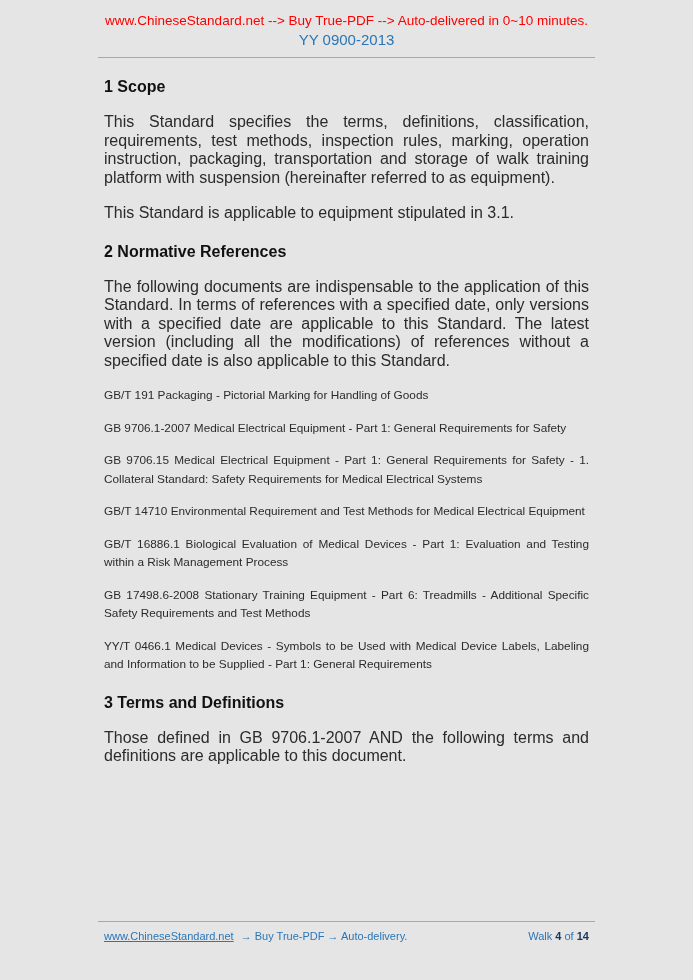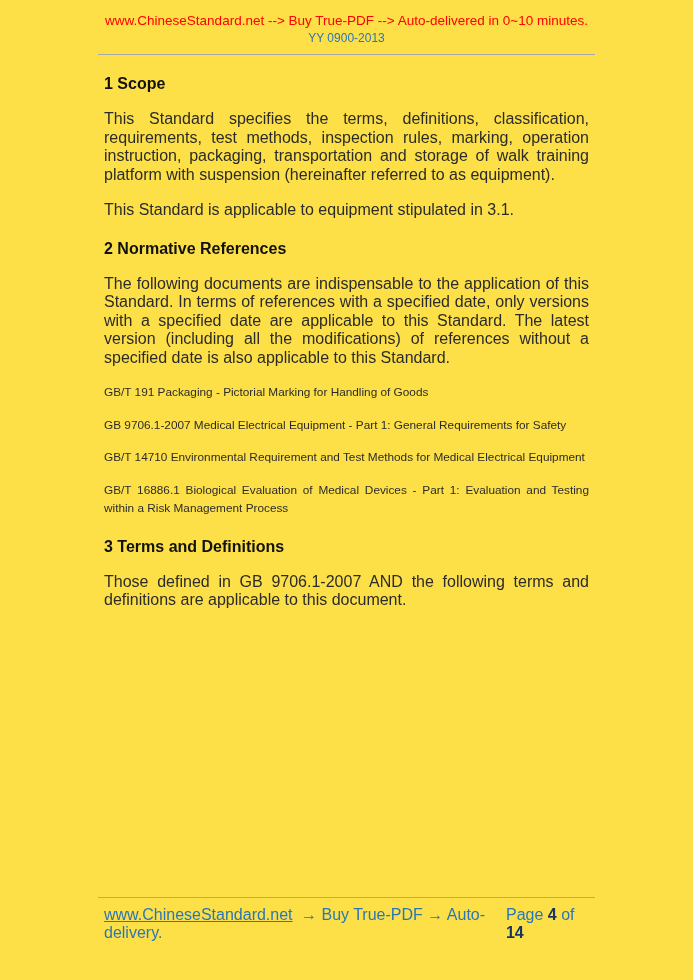--- a/index.html
+++ b/index.html
@@ -4,36 +4,36 @@
 <style>
   html, body {
     margin: 0;
     padding: 0;
     background: #ffffff;
   }
   .page {
     position: relative;
     width: 693px;
     height: 980px;
-    background: #fde047;
+    background: #e5e5e5;
     font-family: "Liberation Sans", sans-serif;
     color: #2b2b2b;
     overflow: hidden;
     box-sizing: border-box;
   }
   .banner {
     padding-top: 13px;
     text-align: center;
     font-size: 13.5px;
     color: #fe0000;
   }
   .doc-number {
     margin-top: 3px;
     text-align: center;
-    font-size: 12px;
+    font-size: 15px;
     color: #2a76b6;
   }
   .rule {
     margin: 9px 98px 0 98px;
     border-top: 1px solid #a8a8a8;
     height: 0;
   }
   .doc-title {
     margin-top: 30px;
     text-align: center;
@@ -73,21 +73,22 @@
   .footer-rule {
     margin: 0 98px;
     border-top: 1px solid #a8a8a8;
     height: 0;
   }
   .footer-row {
     margin: 8px 104px 0 104px;
     display: flex;
     justify-content: space-between;
     align-items: baseline;
-    font-size: 16px;
+    font-size: 11px;
+    text-align: right;
   }
   .footer-left {
     color: #2a76b6;
   }
   .footer-link {
     color: #2a76b6;
     text-decoration: underline;
     cursor: pointer;
   }
   .footer-mid {
@@ -116,37 +117,40 @@
 
     <div class="section-heading">1 Scope</div>
     <p class="para">This Standard specifies the terms, definitions, classification, requirements, test methods, inspection rules, marking, operation instruction, packaging, transportation and storage of walk training platform with suspension (hereinafter referred to as equipment).</p>
     <p class="para">This Standard is applicable to equipment stipulated in 3.1.</p>
 
     <div class="section-heading">2 Normative References</div>
     <p class="para">The following documents are indispensable to the application of this Standard. In terms of references with a specified date, only versions with a specified date are applicable to this Standard. The latest version (including all the modifications) of references without a specified date is also applicable to this Standard.</p>
 
     <p class="ref">GB/T 191 Packaging - Pictorial Marking for Handling of Goods</p>
     <p class="ref">GB 9706.1-2007 Medical Electrical Equipment - Part 1: General Requirements for Safety</p>
+    <p class="ref">GB 9706.15 Medical Electrical Equipment - Part 1: General Requirements for Safety - 1. Collateral Standard: Safety Requirements for Medical Electrical Systems</p>
     <p class="ref">GB/T 14710 Environmental Requirement and Test Methods for Medical Electrical Equipment</p>
     <p class="ref">GB/T 16886.1 Biological Evaluation of Medical Devices - Part 1: Evaluation and Testing within a Risk Management Process</p>
+    <p class="ref">GB 17498.6-2008 Stationary Training Equipment - Part 6: Treadmills - Additional Specific Safety Requirements and Test Methods</p>
+    <p class="ref">YY/T 0466.1 Medical Devices - Symbols to be Used with Medical Device Labels, Labeling and Information to be Supplied - Part 1: General Requirements</p>
 
     <div class="section-heading">3 Terms and Definitions</div>
     <p class="para">Those defined in GB 9706.1-2007 AND the following terms and definitions are applicable to this document.</p>
 
   </div>
 
   <div class="footer">
     <div class="footer-rule"></div>
     <div class="footer-row">
       <span class="footer-left">
         <span class="footer-link">www.ChineseStandard.net</span>
         <span class="footer-mid">→ Buy True-PDF → Auto-delivery.</span>
       </span>
       <span class="footer-right">
-        <span>Page</span>
+        <span>Walk</span>
         <span class="page-num">4</span>
         <span>of</span>
         <span class="page-num">14</span>
       </span>
     </div>
   </div>
 
 </div>
 
 </body></html>

